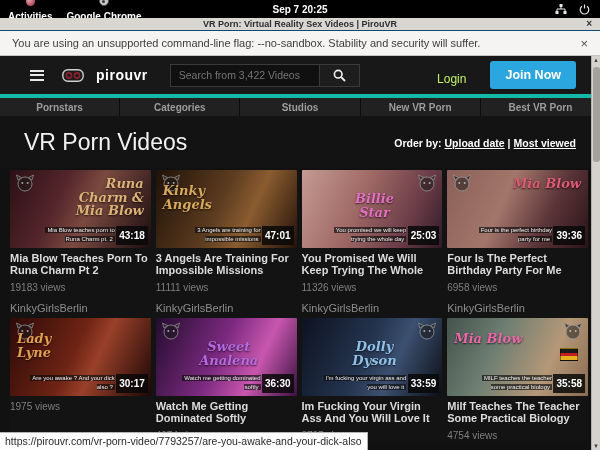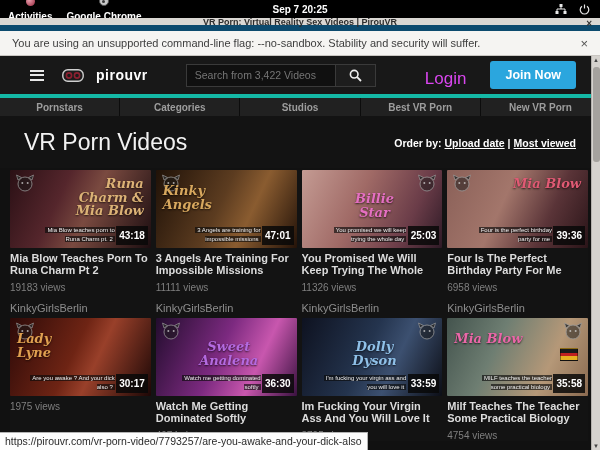--- a/index.html
+++ b/index.html
@@ -14,21 +14,21 @@
   .dot-activities { width:9px; height:9px; border-radius:50%;
     background:radial-gradient(circle at 35% 35%, #e8a0ae, #b04a5e 70%); }
   .chrome-ico { width:10px; height:10px; border-radius:50%; background:#c9c9c9;
     border:1px solid #555; position:relative; }
   .chrome-ico::after { content:""; position:absolute; left:2.5px; top:2.5px; width:3px; height:3px;
     border-radius:50%; background:#3a3a3a; }
   .sysbar .clock { position:absolute; left:0; right:0; text-align:center; }
   .sysbar .right { margin-left:auto; display:flex; align-items:center; gap:12px; padding-right:10px; z-index:2; }
 
   
-  .titlebar { height:13px; background:#dad7d3; border-bottom:6px solid #0c4a6e; color:#2d2d2d;
+  .titlebar { height:13px; background:#dad7d3; border-bottom:1px solid #0c4a6e; color:#2d2d2d;
     font-size:9px; font-weight:bold; display:flex; align-items:center; justify-content:center; position:relative; }
   .titlebar .close { position:absolute; right:8px; top:0; font-size:10px; color:#333; cursor:default; }
 
   
   .warnbar { height:25px; background:#f5f4f2; border-bottom:1px solid #c9c6c2; color:#3d3d3d;
     font-size:11px; display:flex; align-items:center; padding:0 12px; }
   .warnbar .close { margin-left:auto; font-size:13px; color:#555; }
 
   
   .content { position:relative; height:394px; background:#111; overflow:hidden; }
@@ -39,26 +39,26 @@
   .scrollbar .thumb { position:absolute; top:11px; left:1px; width:7px; height:95px; background:#a5a29e; border-radius:3px; }
   .scroll-up { position:absolute; top:1px; left:0; right:0; }
   .scroll-down { position:absolute; bottom:1px; left:0; right:0; }
 
   
   .site-header { height:38px; background:#181818; display:flex; align-items:center; padding:0 20px 0 30px; gap:10px; }
   .hamburger { width:14px; display:flex; flex-direction:column; gap:2.5px; margin-right:8px; cursor:pointer; }
   .hamburger span { height:2px; background:#e8e8e8; }
   .logo { display:flex; align-items:center; gap:12px; }
   .logo-text { color:#fff; font-weight:bold; font-size:14px; letter-spacing:.5px; }
-  .searchwrap { display:flex; margin-left:28px; }
+  .searchwrap { display:flex; margin-left:12px; }
   .search-input { width:150px; height:23px; background:#101010; border:1px solid #3a3a3a; color:#9a9a9a;
     font-size:10.5px; padding:0 8px; outline:none; }
   .search-btn { width:40px; height:23px; background:#1d1d1d; border:1px solid #3a3a3a; border-left:none;
     display:flex; align-items:center; justify-content:center; cursor:pointer; }
-  .login { margin-left:auto; color:#d946ef; font-size:17px; cursor:pointer;margin-top:8px; }
+  .login { margin-left:auto; color:#bef264; font-size:12px; cursor:pointer;margin-top:8px; }
   .join-btn { color:#fff; font-size:12.5px; font-weight:bold; border:none; border-radius:3px;
     padding:7px 15px; margin-left:14px; margin-right:4px; cursor:pointer; }
 
   
   .navbar { height:22px; background:#212121; display:flex; border-top:4px solid #14b8a6; }
   .nav-item { flex:1; display:flex; align-items:center; justify-content:center; color:#9d9d9d;
     font-size:10px; font-weight:bold; border-left:1px solid #0c0c0c; cursor:pointer; }
   .nav-item:first-child { border-left:none; }
 
   
@@ -171,22 +171,22 @@
       </div>
     </div>
     <span class="login">Login</span>
     <button class="join-btn" style="background: rgb(43, 166, 222);">Join Now</button>
   </div>
 
   <div class="navbar">
     <div class="nav-item">Pornstars</div>
     <div class="nav-item">Categories</div>
     <div class="nav-item">Studios</div>
+    <div class="nav-item">New VR Porn</div>
     <div class="nav-item">Best VR Porn</div>
-    <div class="nav-item">New VR Porn</div>
   </div>
 
   <div class="page-head">
     <h1 class="page-title">VR Porn Videos</h1>
     <div class="orderby">
       <span>Order by:</span>
       <a>Upload date</a><span class="sep">|</span><a>Most viewed</a>
     </div>
   </div>
 

